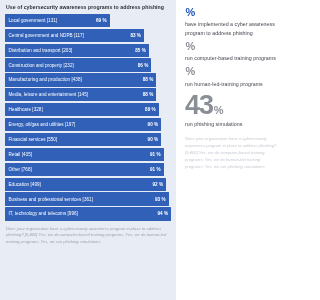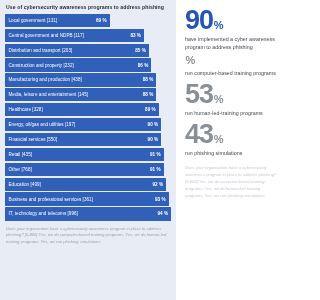--- a/index.html
+++ b/index.html
@@ -224,34 +224,32 @@
           </div>
         </div>
       </div>
     <div class="footnote-left">Does your organization have a cybersecurity awareness program in place to address phishing? [5,400] Yes, we do computer-based training programs; Yes, we do human-led training programs; Yes, we run phishing simulations</div>
   </div>
 
   <div class="right-panel">
     <div class="stats-list">
         <div class="stat stat-blue">
           <div class="stat-number">
-            <span class="stat-big">90</span>
             <span class="stat-pct">%</span>
           </div>
           <div class="stat-desc">have implemented a cyber awareness program to address phishing</div>
         </div>
         <div class="stat stat-gray">
           <div class="stat-number">
             <span class="stat-pct">%</span>
           </div>
           <div class="stat-desc">run computer-based training programs</div>
         </div>
         <div class="stat stat-gray">
           <div class="stat-number">
-            <span class="stat-big">53</span>
             <span class="stat-pct">%</span>
           </div>
           <div class="stat-desc">run human-led-training programs</div>
         </div>
         <div class="stat stat-gray">
           <div class="stat-number">
             <span class="stat-big">43</span>
             <span class="stat-pct">%</span>
           </div>
           <div class="stat-desc">run phishing simulations</div>

